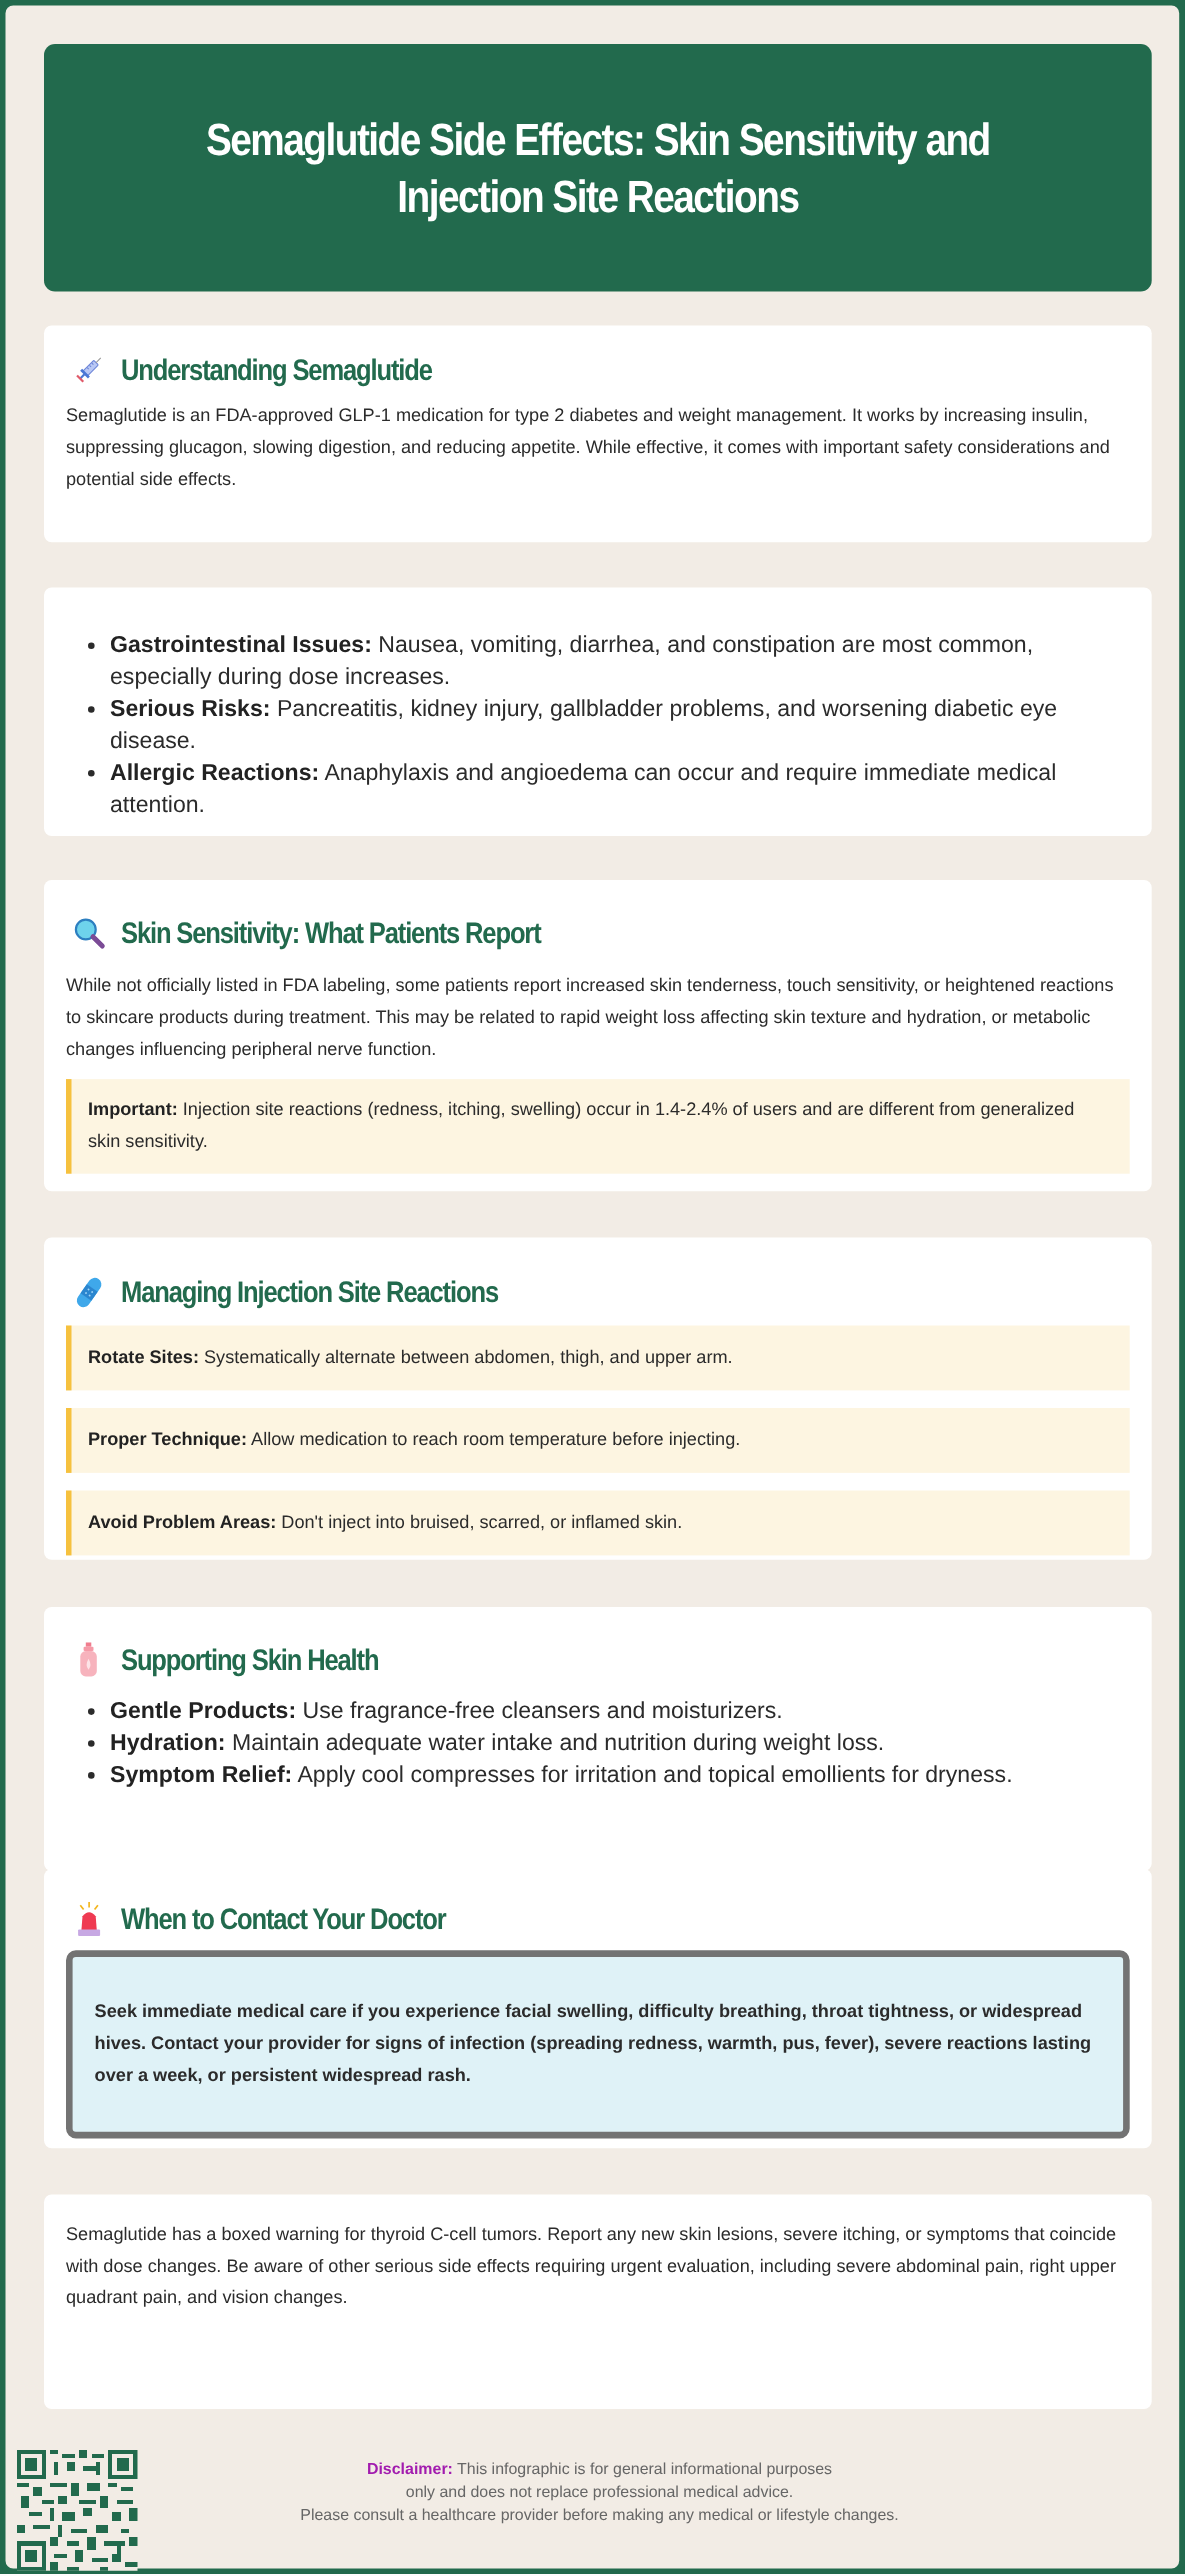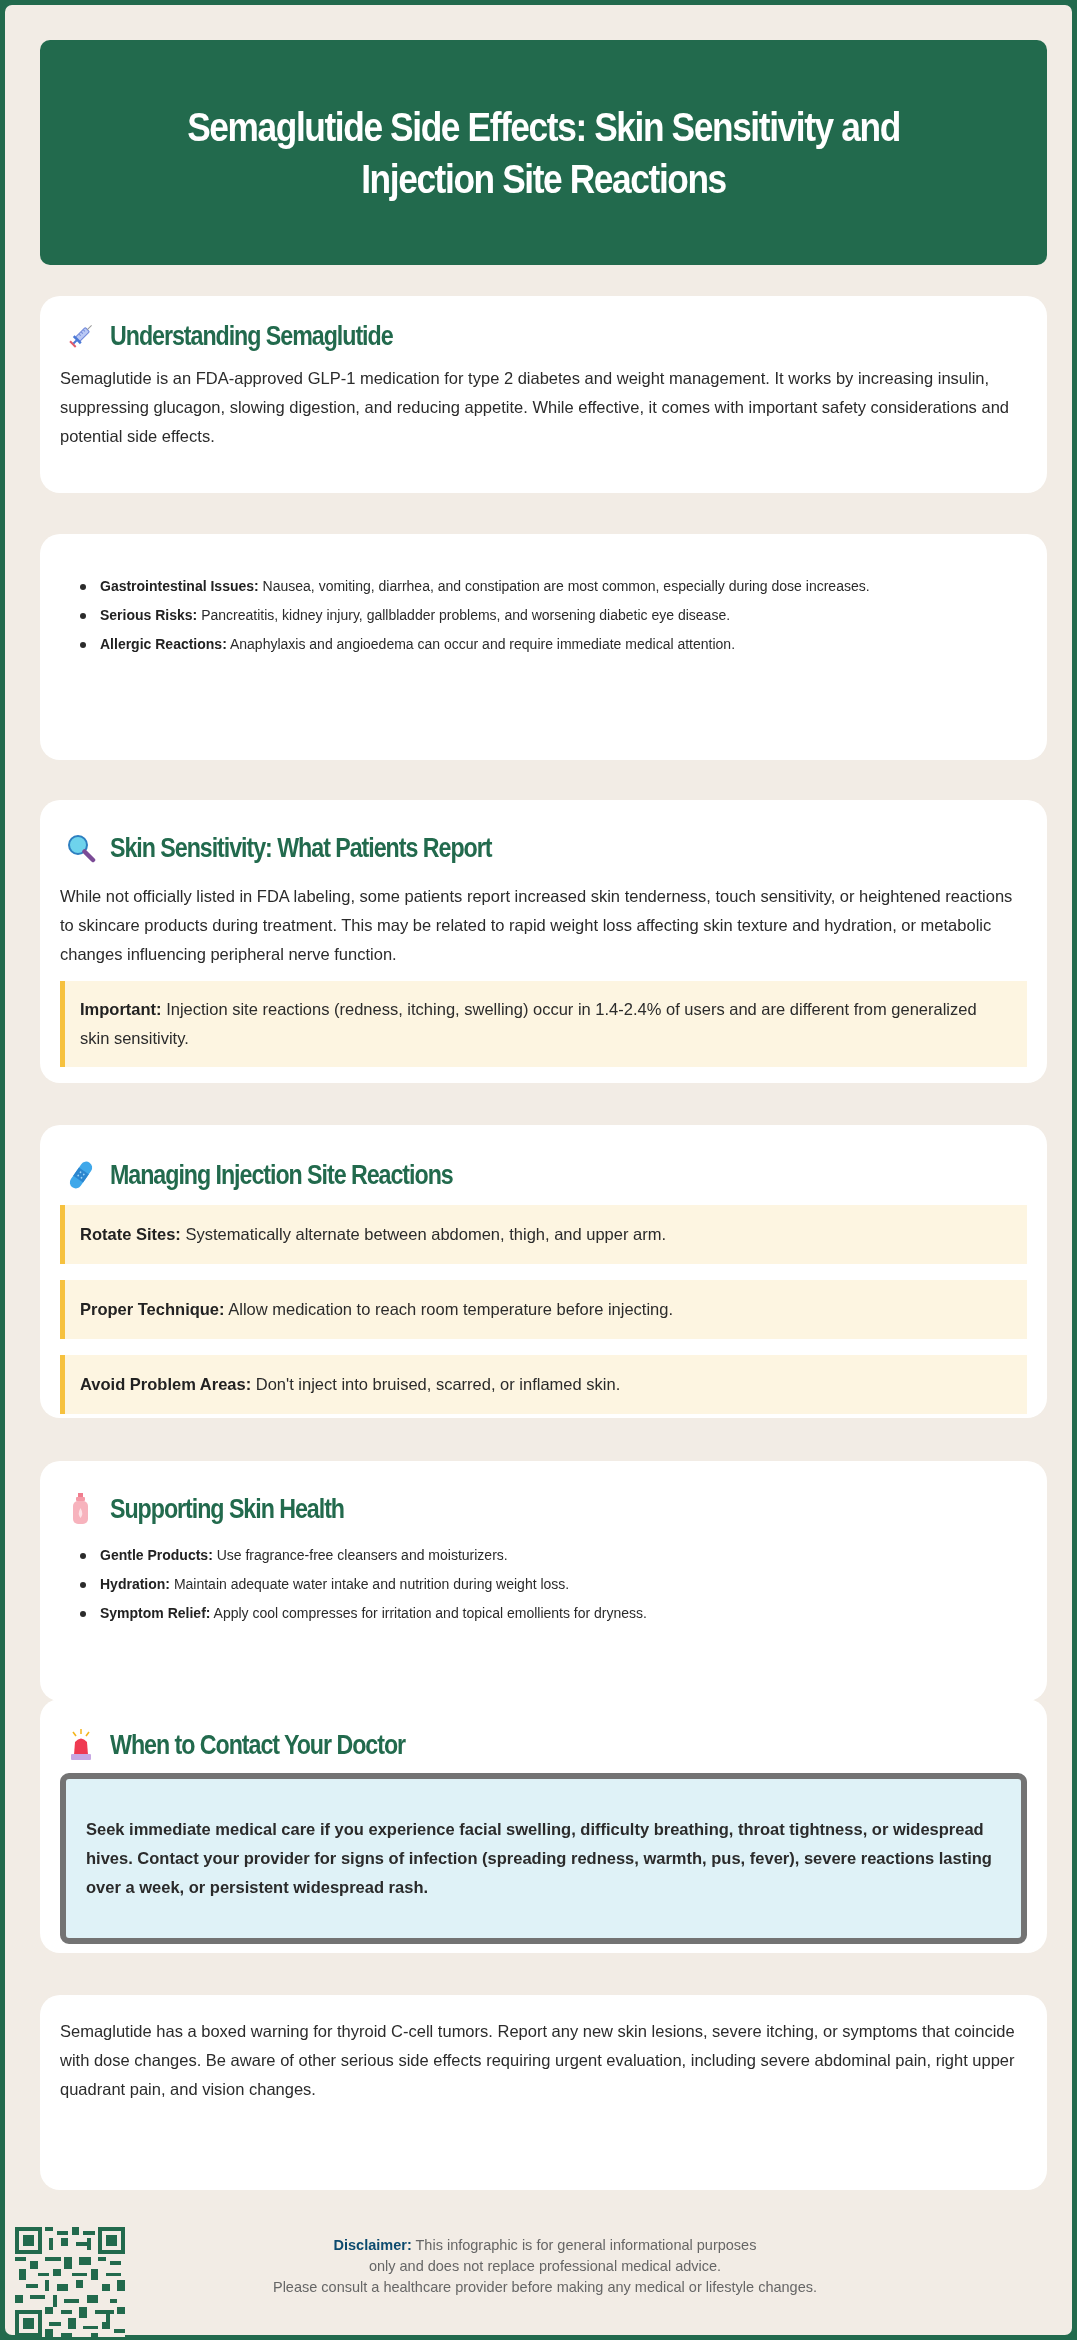--- a/index.html
+++ b/index.html
@@ -15,50 +15,50 @@
     display: flex; align-items: center; justify-content: center;
     padding: 0 60px;
   }
   .header h1 {
     color: #ffffff; font-family: "Liberation Sans", sans-serif; font-weight: 700;
     font-size: 41px; line-height: 52px; text-align: center; letter-spacing: -1.6px;
     transform: scaleX(0.86); transform-origin: center;
   }
   .card {
     position: absolute; left: 35px; width: 1007px; background: #ffffff;
-    border-radius: 20px; padding: 22px 20px 20px 20px;
+    border-radius: 7px; padding: 22px 20px 20px 20px;
   }
   .card-head { display: flex; align-items: center; height: 36px; margin-bottom: 10px; }
   .card-head .ico { width: 32px; height: 32px; margin-left: 5px; margin-right: 13px; display: flex; align-items: center; justify-content: center; }
   .card-head h2 {
     color: #226a4d; font-family: "Liberation Sans", sans-serif; font-weight: 700; font-size: 27px;
     letter-spacing: -1.2px; transform: scaleX(0.86); transform-origin: left center; white-space: nowrap;
   }
   .card p { font-size: 16.5px; line-height: 29px; color: #2b2b2b; }
   .card ul { list-style: none; padding-left: 40px; margin-top: 12px; }
-  .card li { position: relative; font-size: 14px; line-height: 29px; color: #2b2b2b; }
+  .card li { position: relative; font-size: 21px; line-height: 29px; color: #2b2b2b; }
   .card li::before { content: ""; position: absolute; left: -20px; top: 12px; width: 6px; height: 6px; border-radius: 50%; background: #2b2b2b; }
   b { font-weight: 700; color: #222; }
   .callout {
     background: #fdf5e1; border-left: 5px solid #f6c13e; padding: 14px 18px 14px 15px;
     font-size: 16.5px; line-height: 29px;
   }
   .callout.tight { padding: 15px 18px 15px 15px; margin-bottom: 16px; }
   .alert {
     background: #dff2f7; border: 6px solid #737373; border-radius: 9px;
     padding: 36px 20px 36px 20px; font-size: 16.5px; line-height: 29px; font-weight: 700; color: #2b2b2b;
     margin-top: 8px;
   }
   .footer { position: absolute; left: 0; top: 2210px; width: 1077px; height: 125px; }
   .qr { position: absolute; left: 10px; top: 12px; width: 110px; height: 110px; }
   .disclaimer {
     position: absolute; left: 240px; top: 20px; width: 600px; text-align: center;
     font-size: 14.5px; line-height: 21px; color: #666666;
   }
-  .disclaimer b { color: #0c4a6e; }
+  .disclaimer b { color: #a21caf; }
 </style>
 </head>
 <body>
 
 <div class="frame">
 
   <div class="header">
     <h1>Semaglutide Side Effects: Skin Sensitivity and Injection Site Reactions</h1>
   </div>
 

